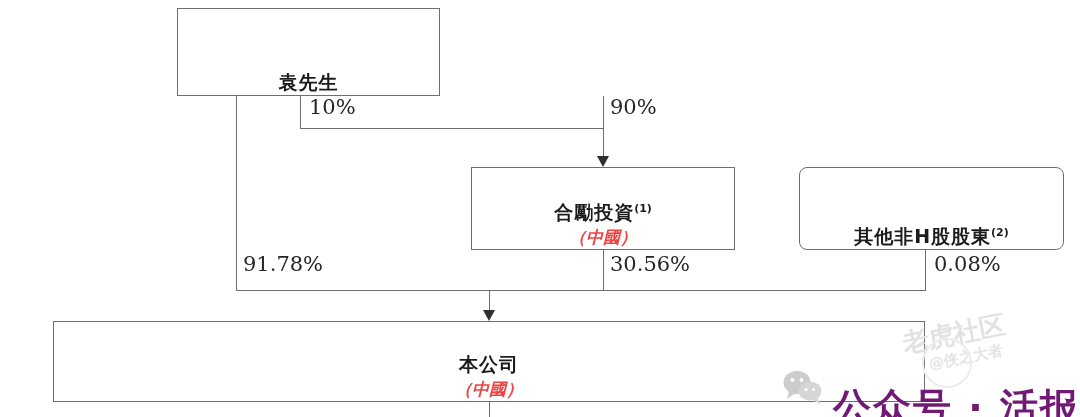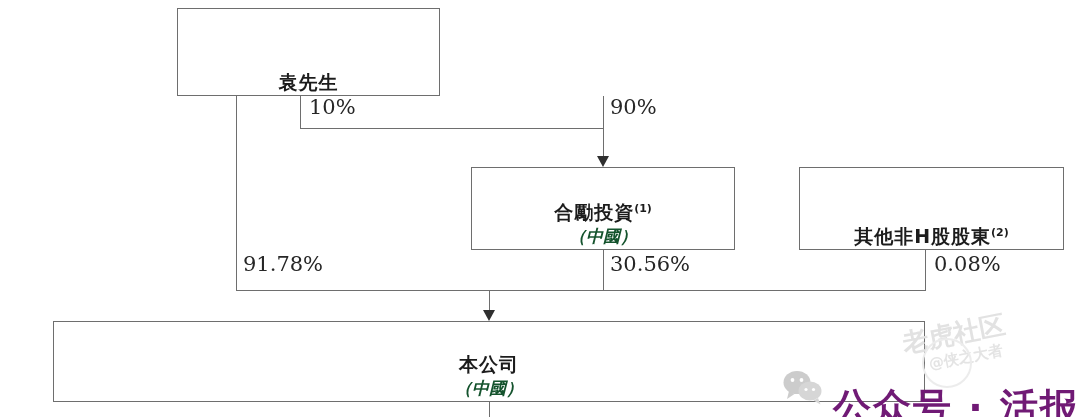--- a/index.html
+++ b/index.html
@@ -39,25 +39,25 @@
     line-height: 1.25;
     white-space: nowrap;
   }
   .node-title .sup {
     font-size: 11px;
     font-weight: 700;
     vertical-align: super;
     letter-spacing: 0;
   }
   .node-sub {
-    font-family: Liberation Mono, monospace;
+    font-family: Liberation Sans, sans-serif;
     font-style: italic;
     font-size: 17px;
     font-weight: 600;
-    color: #14532d;
+    color: #ef4444;
     line-height: 1.3;
     margin-top: 2px;
     white-space: nowrap;
   }
 
   
   .line-v {
     position: absolute;
     width: 0;
     border-left: 1.5px solid #6e6e6e;
@@ -161,21 +161,21 @@
   </div>
 
 
   <div class="node-box" style="left:471px; top:167px; width:264px; height:83px;">
     <div class="node-title">
       <span>合勵投資</span><span class="sup">(1)</span>
     </div>
     <div class="node-sub">（中國）</div>
   </div>
 
-  <div class="node-box" style="left:799px; top:167px; width:265px; height:83px;">
+  <div class="node-box" style="left:799px; top:167px; width:265px; height:83px;border-radius:8px;">
     <div class="node-title">
       <span>其他非H股股東</span><span class="sup">(2)</span>
     </div>
   </div>
 
   <div class="node-box" style="left:53px; top:321px; width:872px; height:81px;">
     <div class="node-title">
       <span>本公司</span><span class="sup"></span>
     </div>
     <div class="node-sub">（中國）</div>

